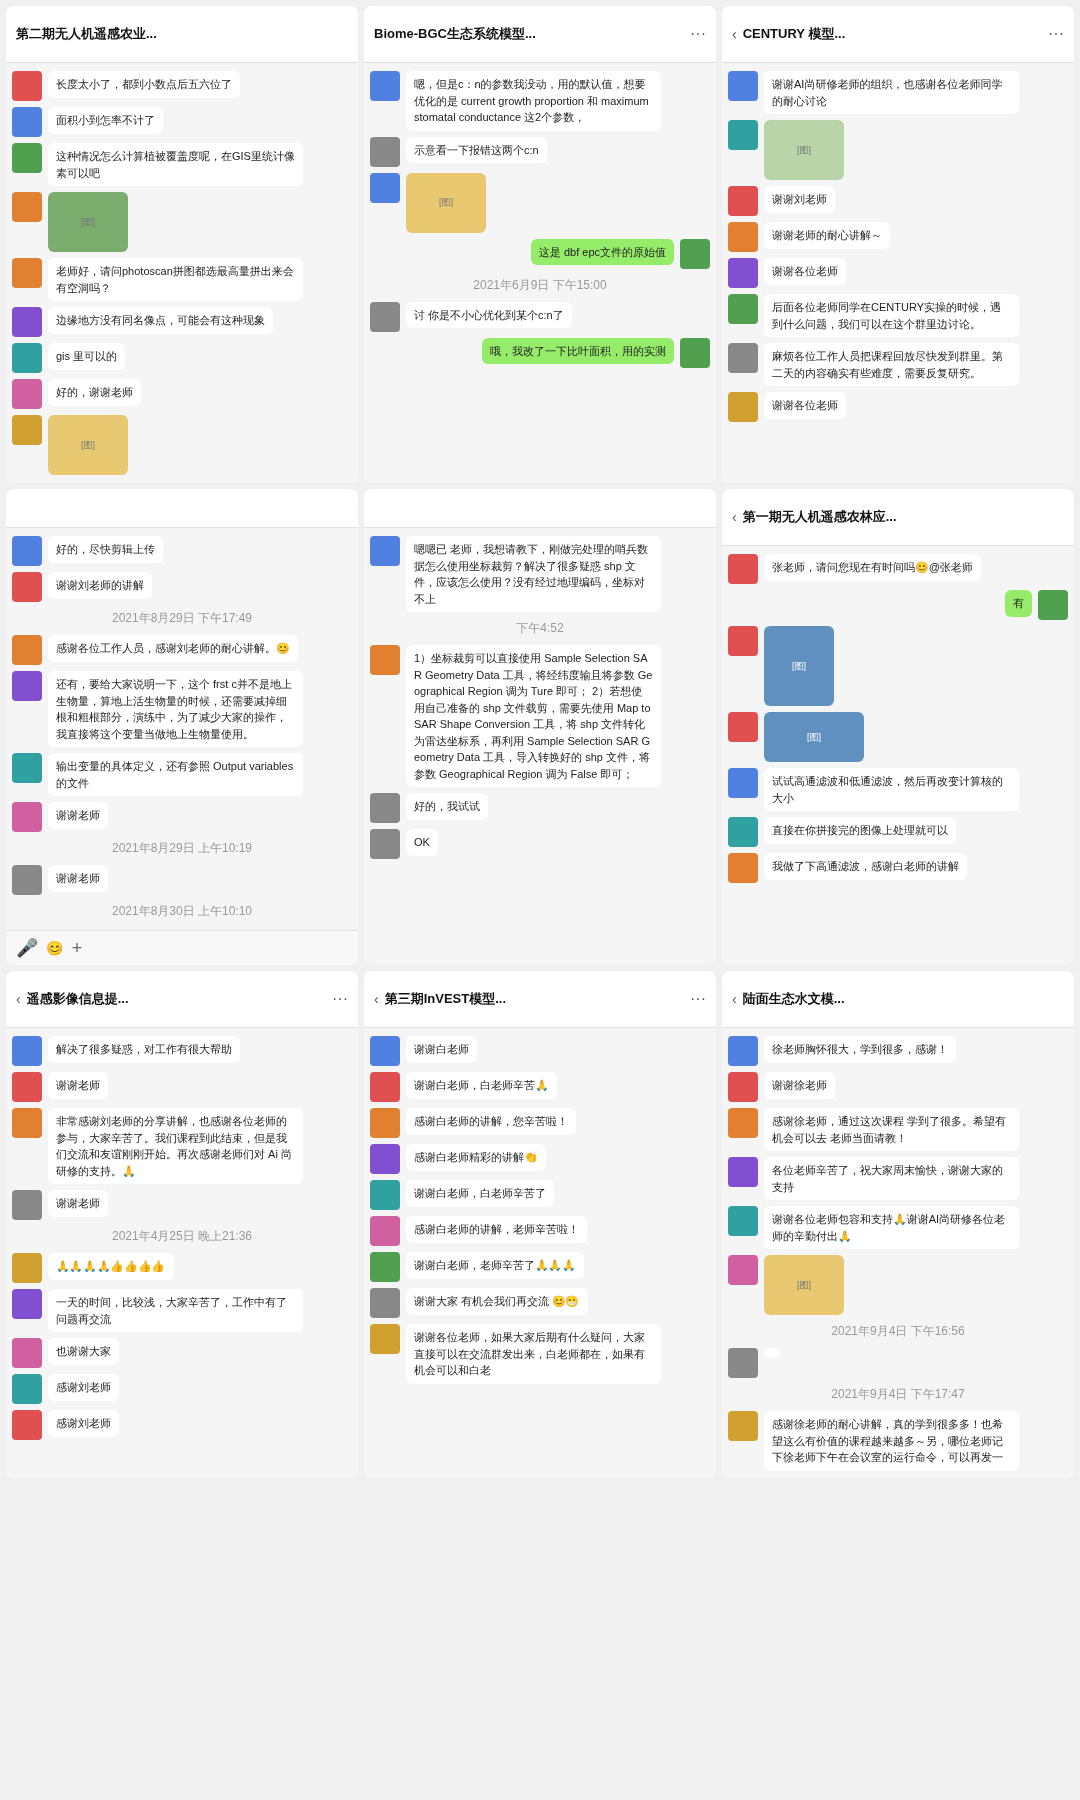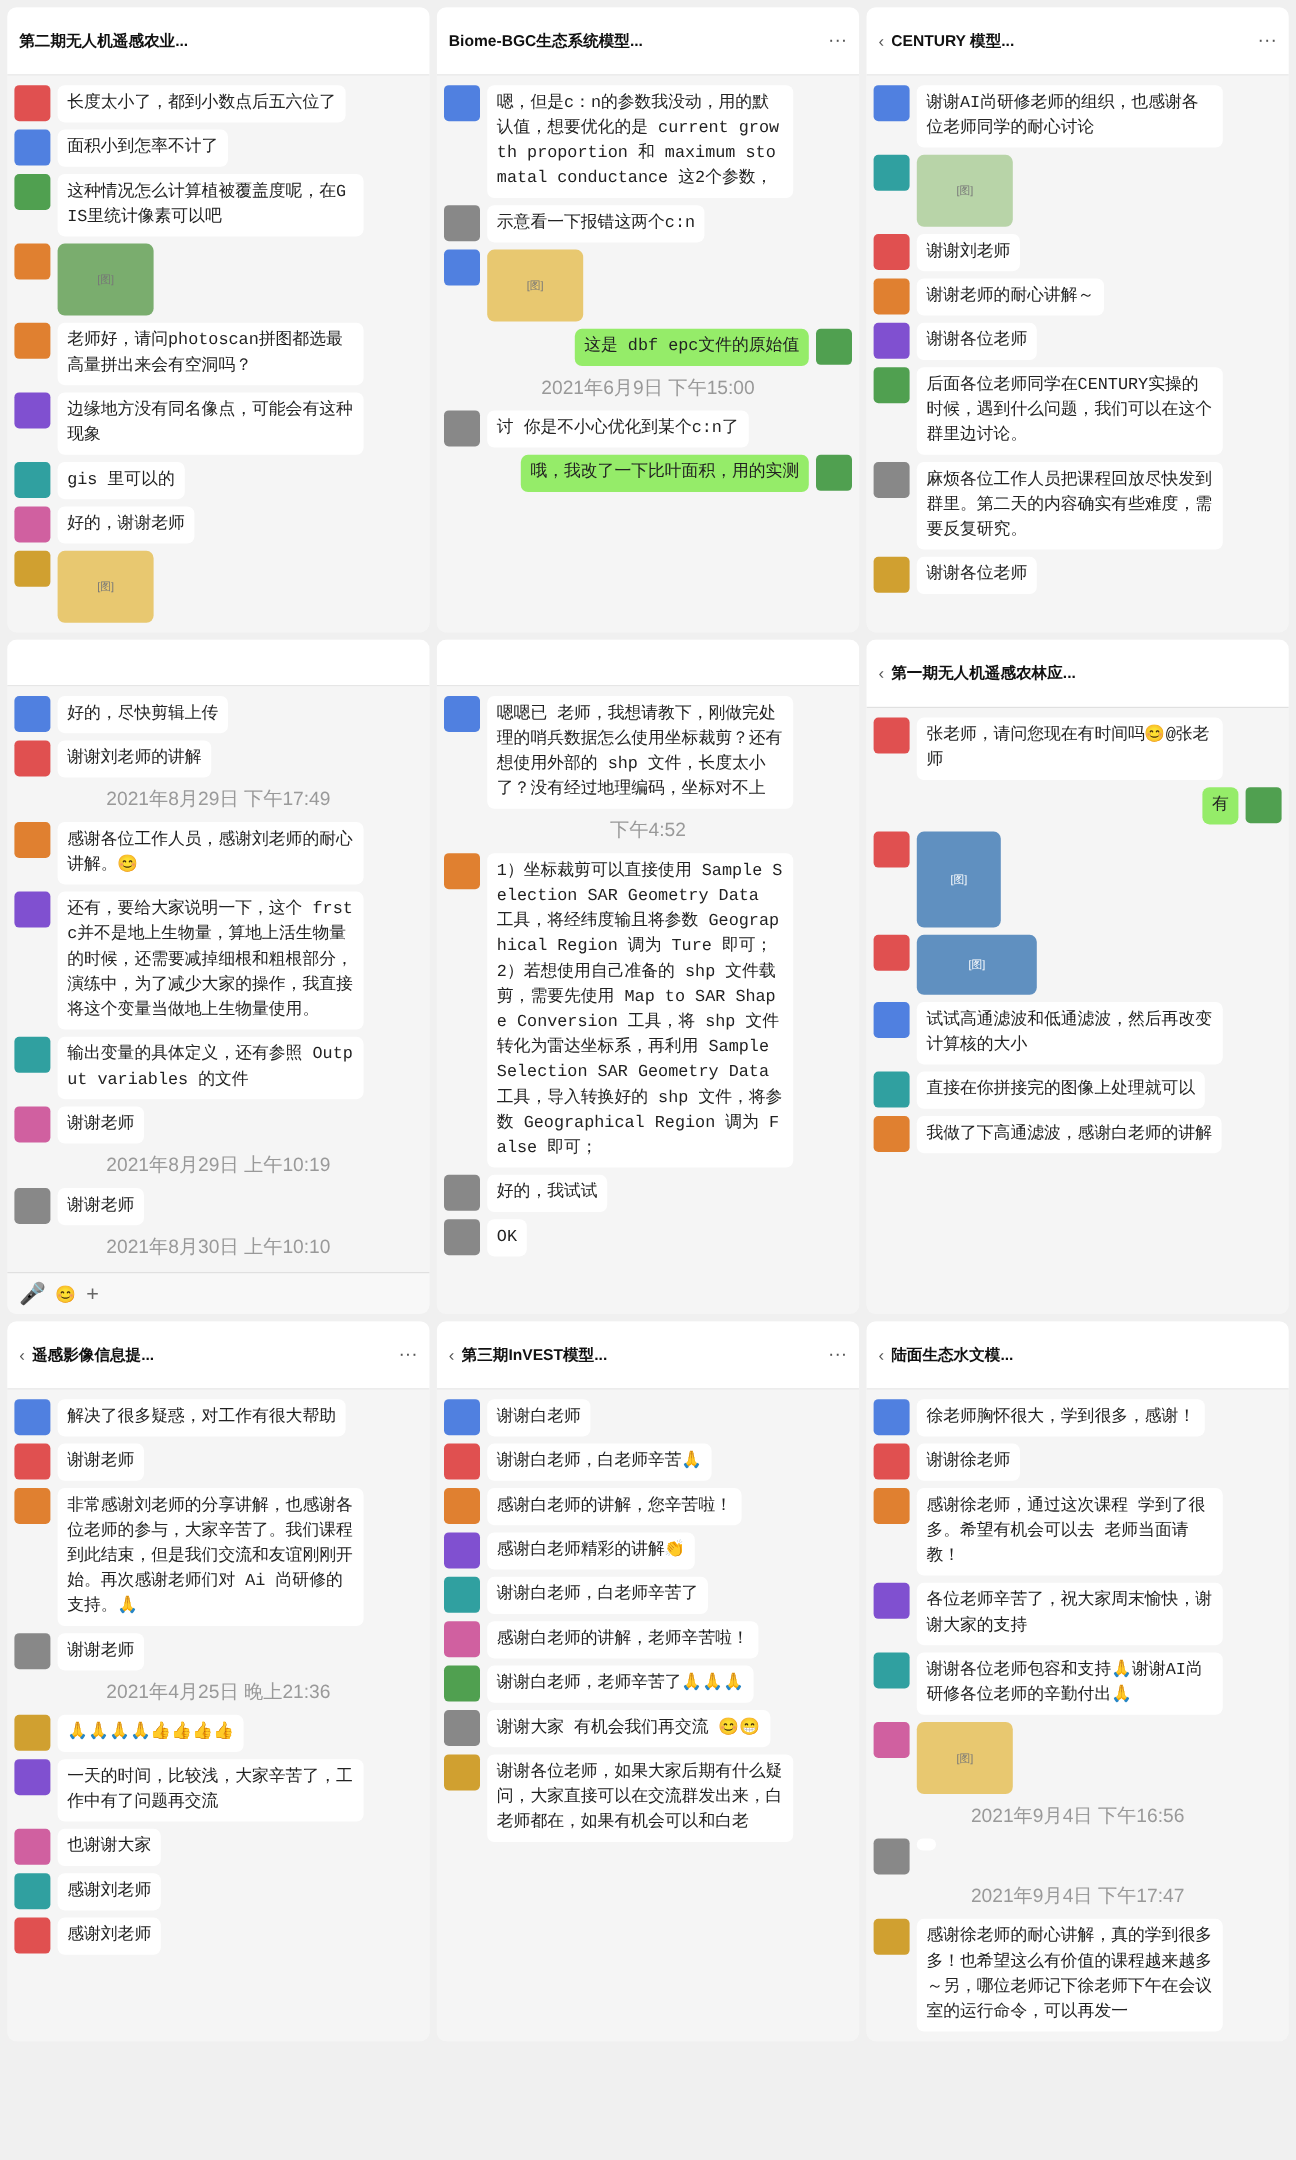--- a/index.html
+++ b/index.html
@@ -86,32 +86,31 @@
     .avatar.purple { background: #8050d0; }
     .avatar.teal { background: #30a0a0; }
     .avatar.pink { background: #d060a0; }
     .avatar.gray { background: #888; }
     .avatar.yellow { background: #d0a030; }
     .bubble {
       max-width: 75%;
       background: #fff;
       border-radius: 6px;
       padding: 5px 8px;
-      font-size: 14px;
+      font-size: 11px;
       line-height: 1.5;
       color: #222;
       word-break: break-all;
-      font-family: Liberation Mono, monospace;
     }
     .msg-row.right .bubble {
       background: #95ec69;
     }
     .timestamp {
       text-align: center;
-      font-size: 16px;
+      font-size: 12px;
       color: #999;
       margin: 2px 0;
     }
     .img-bubble {
       max-width: 75%;
       border-radius: 6px;
       overflow: hidden;
       background: #ddd;
       height: 60px;
       width: 80px;
@@ -311,21 +310,21 @@
         <span class="footer-icon">+</span>
       </div>
     </div>
     <div class="chat-panel">
       <div class="panel-header">
         <span class="title"></span>
       </div>
       <div class="chat-body">
         <div class="msg-row ">
           <div class="avatar blue"></div>
-          <div class="bubble">嗯嗯已 老师，我想请教下，刚做完处理的哨兵数据怎么使用坐标裁剪？还有想使用外部的 shp 文件，长度太小了？没有经过地理编码，坐标对不上</div>
+          <div class="bubble">嗯嗯已 老师，我想请教下，刚做完处理的哨兵数据怎么使用坐标裁剪？解决了很多疑惑 shp 文件，应该怎么使用？没有经过地理编码，坐标对不上</div>
         </div>
         <div class="timestamp">下午4:52</div>
         <div class="msg-row ">
           <div class="avatar orange"></div>
           <div class="bubble">1）坐标裁剪可以直接使用 Sample Selection SAR Geometry Data 工具，将经纬度输且将参数 Geographical Region 调为 Ture 即可；
 2）若想使用自己准备的 shp 文件载剪，需要先使用 Map to SAR Shape Conversion 工具，将 shp 文件转化为雷达坐标系，再利用 Sample Selection SAR Geometry Data 工具，导入转换好的 shp 文件，将参数 Geographical Region 调为 False 即可；</div>
         </div>
         <div class="msg-row ">
           <div class="avatar gray"></div>
           <div class="bubble">好的，我试试</div>

